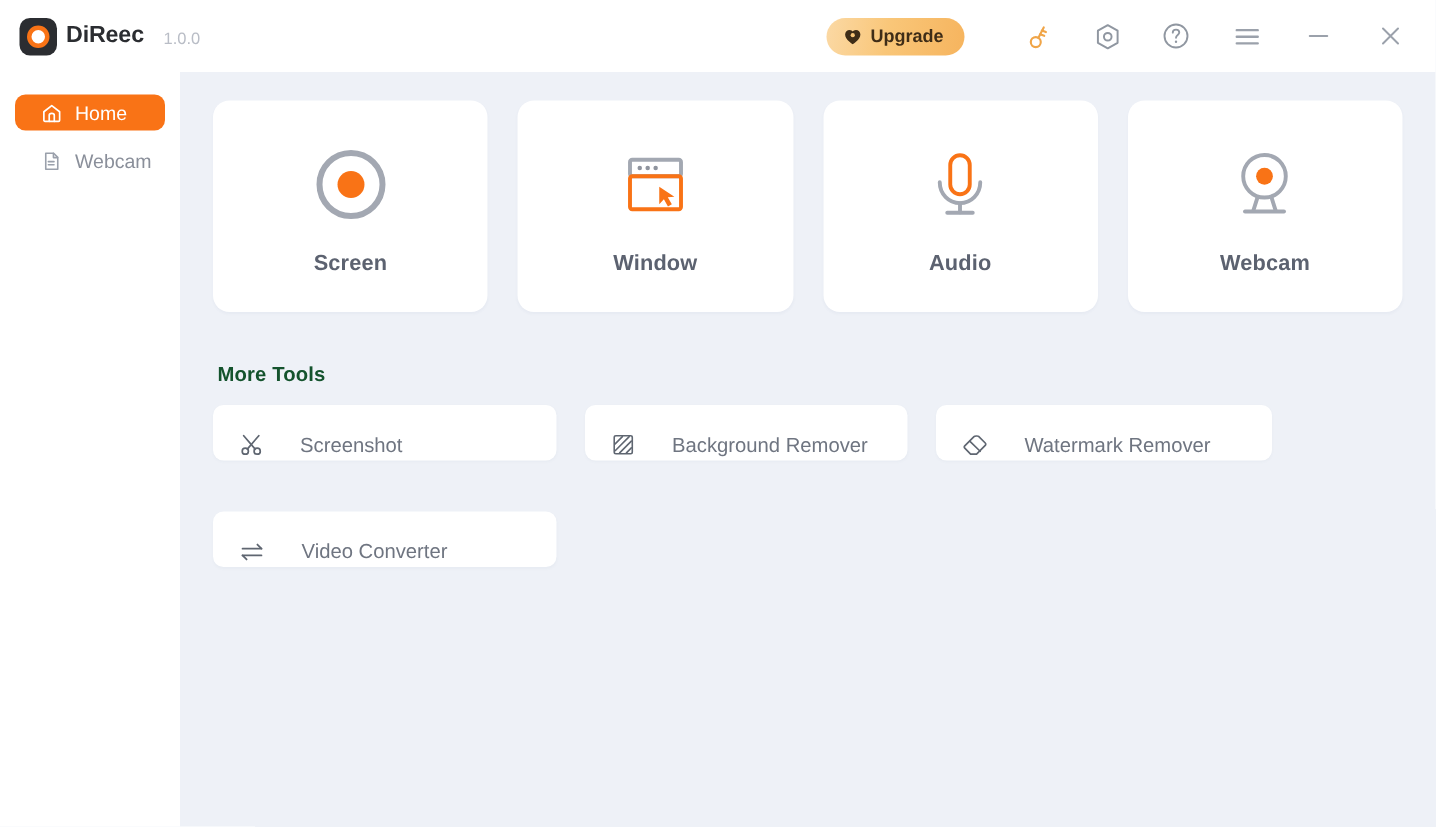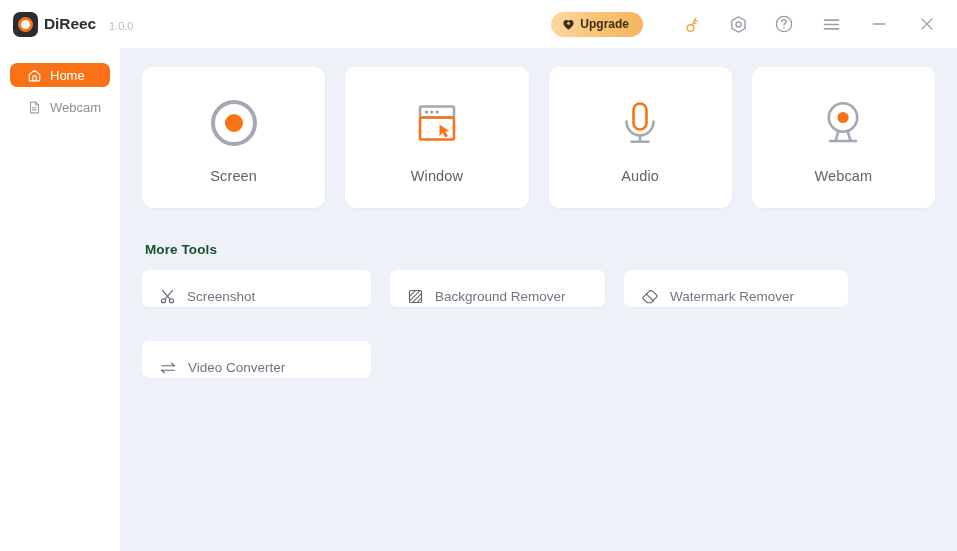--- a/index.html
+++ b/index.html
@@ -177,21 +177,21 @@
   }
   .mode-icon {
     height: 62px;
     display: flex;
     align-items: center;
     justify-content: center;
     margin-bottom: 14px;
   }
   .mode-label {
     font-size: 14.5px;
-    font-weight: normal;
+    font-weight: bold;
     color: #5c6270;
     letter-spacing: 0.1px;
   }
 
   .section-title {
     font-size: 13.5px;
     font-weight: bold;
     color: #14532d;
     margin: 34px 0 13px 3px;
     letter-spacing: 0.1px;
@@ -201,21 +201,21 @@
     display: flex;
     flex-wrap: wrap;
     gap: 17px 19px;
   }
   .tool-btn {
     height: 37px;
     background: #ffffff;
     border-radius: 7px;
     display: flex;
     align-items: center;
-    gap: 11px;
+    gap: 24px;
     padding: 16px 18px 0 17px;
     cursor: pointer;
     box-shadow: 0 1px 2px rgba(80,95,130,0.04);
     border: none;
     font-family: inherit;
   }
   .tool-btn.w1 { width: 229px; }
   .tool-btn.w2 { width: 215px; }
   .tool-btn.w3 { width: 224px; }
   .tool-label {

